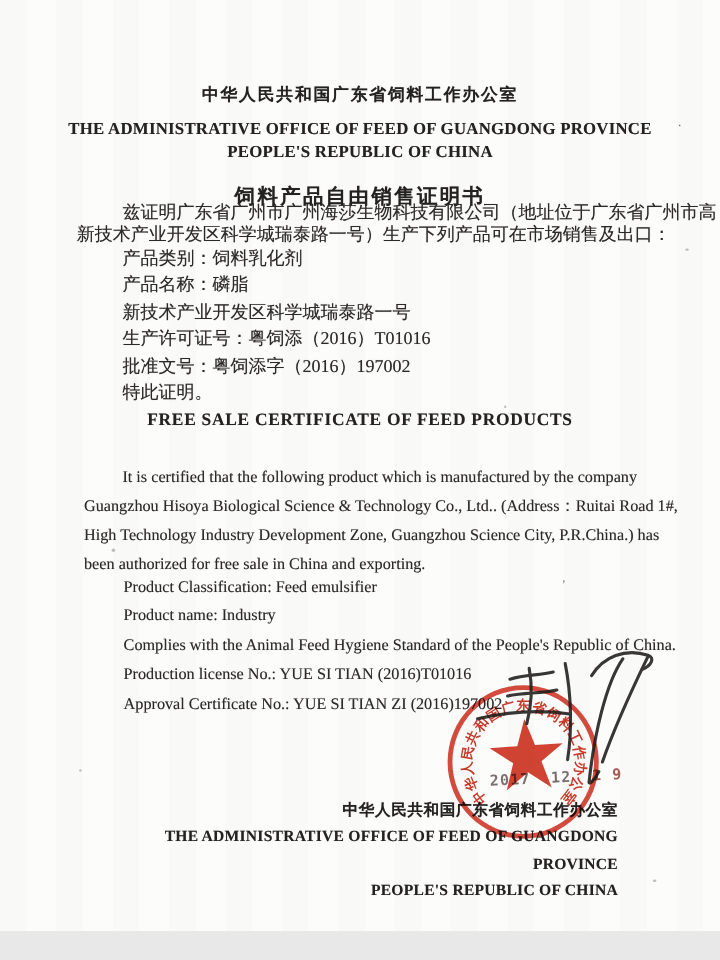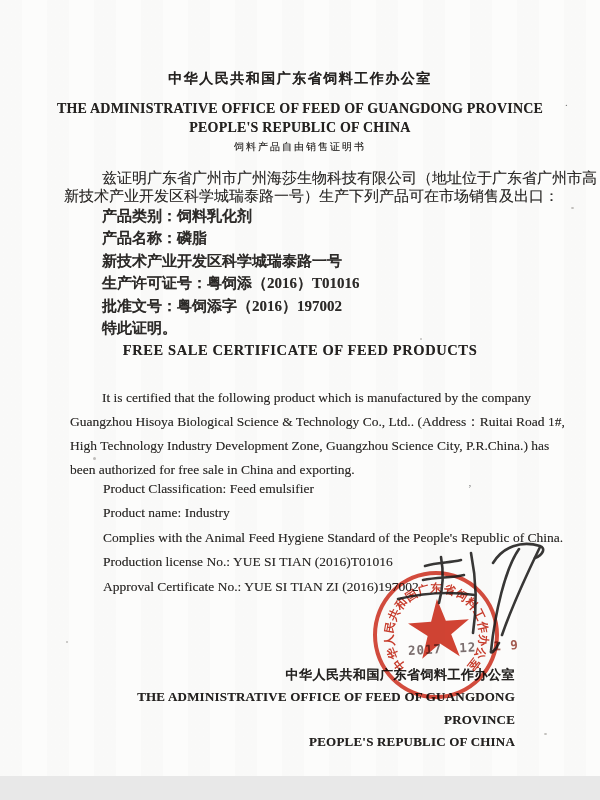--- a/index.html
+++ b/index.html
@@ -13,27 +13,27 @@
     color:#2e2c2a;
     padding-left:16px;
   }
   .page *{box-sizing:border-box;}
   .abs{position:absolute;}
   .center{left:0;width:600px;text-align:center;}
   .soft{text-shadow:0 0 0.6px rgba(50,48,46,0.45);}
 
   .zh-title{top:70px;font-size:14px;font-weight:bold;letter-spacing:1.5px;color:#242220;}
   .en-title{top:99px;font-size:14px;font-weight:bold;line-height:19px;letter-spacing:0.2px;color:#242220;}
-  .zh-subtitle{top:140px;font-size:10px;font-weight:normal;letter-spacing:2px;color:#242220;}
+  .zh-subtitle{top:152px;font-size:17px;font-weight:bold;letter-spacing:2px;color:#242220;}
 
   .zh-body{left:64px;width:482px;font-size:15px;color:#2c2a28;}
   .zh-para{top:169px;line-height:18px;}
   .zh-para .l1{padding-left:38px;white-space:nowrap;}
   .zh-para .l2{white-space:nowrap;}
-  .zh-items{top:205px;font-weight:bold;}
+  .zh-items{top:205px;}
   .zh-items div{line-height:22.4px;padding-left:38px;white-space:nowrap;}
 
   .en-heading{top:342px;font-size:14.5px;font-weight:bold;letter-spacing:0.6px;color:#242220;}
   .en-body{left:70px;width:478px;font-size:13.5px;color:#2c2a28;}
   .en-para{top:386px;line-height:24px;}
   .en-para div{white-space:nowrap;}
   .en-para .l1{padding-left:32px;}
   .en-items{top:477px;}
   .en-items div{line-height:24.4px;padding-left:33px;white-space:nowrap;}
 

